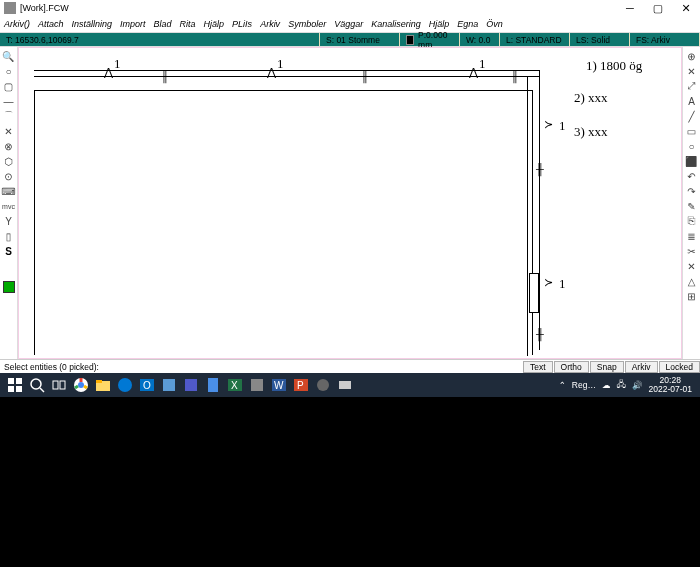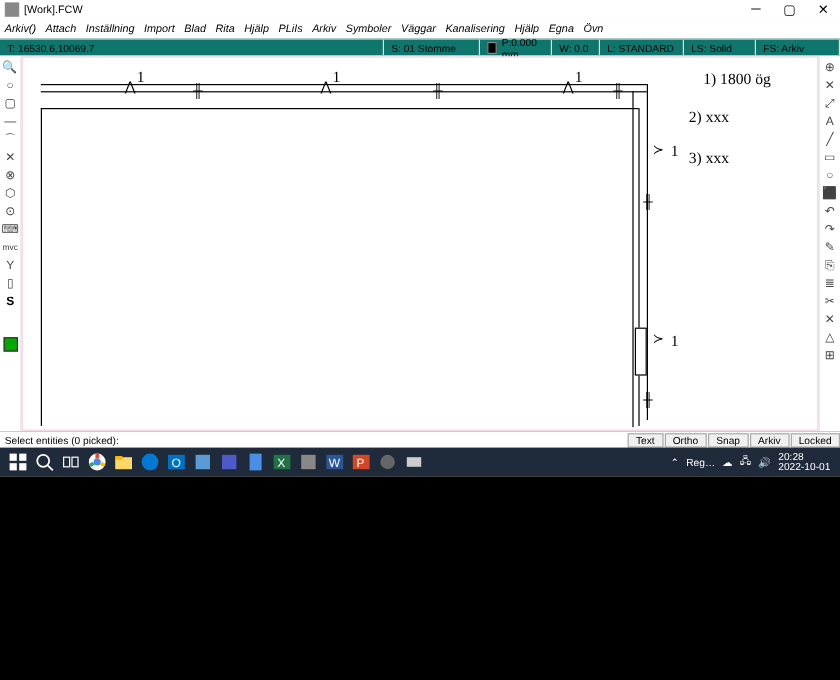--- a/index.html
+++ b/index.html
@@ -35,21 +35,21 @@
 .statusbar { height: 14px; background: #fff; display: flex; align-items: center; font-size: 8.5px; border-top: 1px solid #ccc; }
 .statusbar .msg { flex: 1; padding-left: 4px; }
 .statusbar .btn { border: 1px solid #aaa; padding: 0 6px; height: 12px; display: flex; align-items: center; margin-left: 1px; background: #f0f0f0; cursor: pointer; }
 .statusbar .sep { width: 20px; }
 
 .taskbar { position: absolute; bottom: 170px; left: 0; right: 0; height: 24px; background: #1f2b3a; display: flex; align-items: center; padding: 0 4px; }
 .taskbar .tbtn { width: 22px; height: 20px; display: flex; align-items: center; justify-content: center; cursor: pointer; }
 .taskbar .tbtn svg { width: 16px; height: 16px; }
 .taskbar .spacer { flex: 1; }
 .taskbar .tray { display: flex; align-items: center; gap: 6px; color: #fff; font-size: 8.5px; }
-.taskbar .clock { text-align: left; line-height: 1.1; padding-right: 4px; }
+.taskbar .clock { text-align: center; line-height: 1.1; padding-right: 4px; }
 
 .blackpad { position: absolute; bottom: 0; left: 0; right: 0; height: 170px; background: #000; }
 </style>
 </head>
 <body>
 
 <div class="titlebar">
   <div class="icon"></div>
   <div class="title">[Work].FCW</div>
   <div class="win-btns">
@@ -277,18 +277,18 @@
     </div>
   <div class="spacer"></div>
   <div class="tray">
     <span>⌃</span>
     <span>Reg…</span>
     <span>☁</span>
     <span>🖧</span>
     <span>🔊</span>
     <div class="clock">
       <div>20:28</div>
-      <div>2022-10-01</div>
+      <div>2022-07-01</div>
     </div>
   </div>
 </div>
 
 <div class="blackpad"></div>
 
 </body></html>

